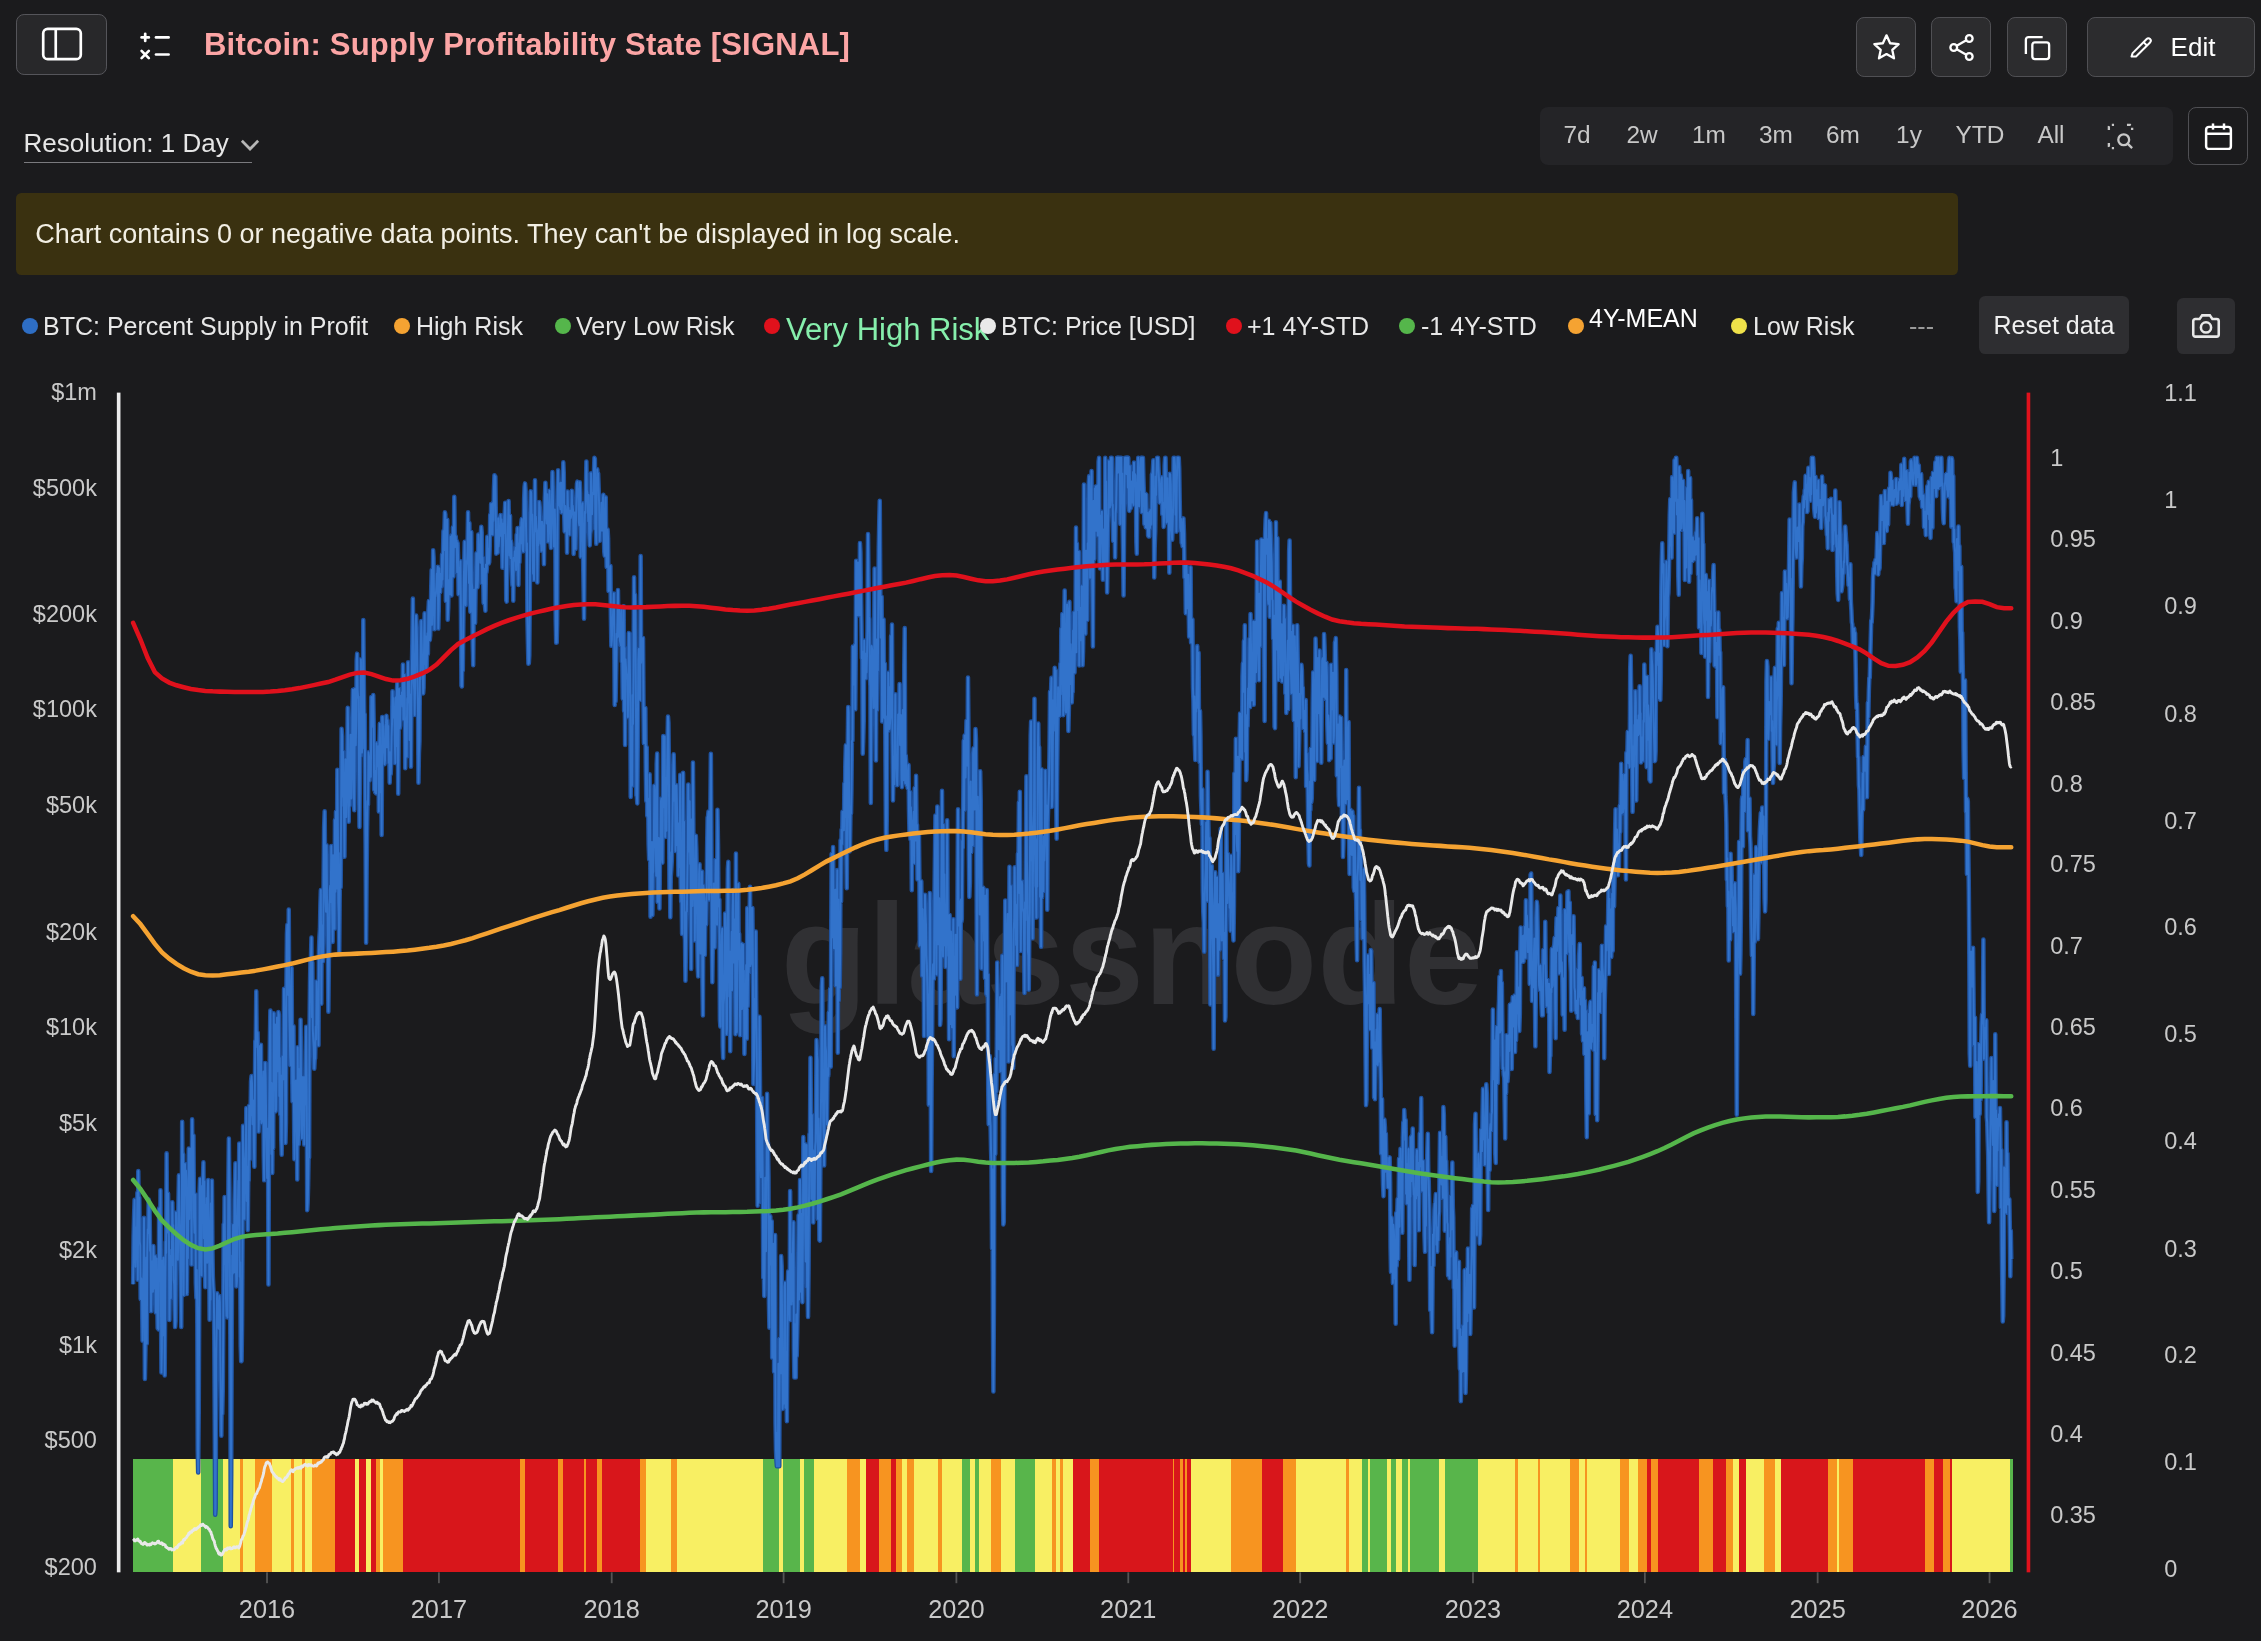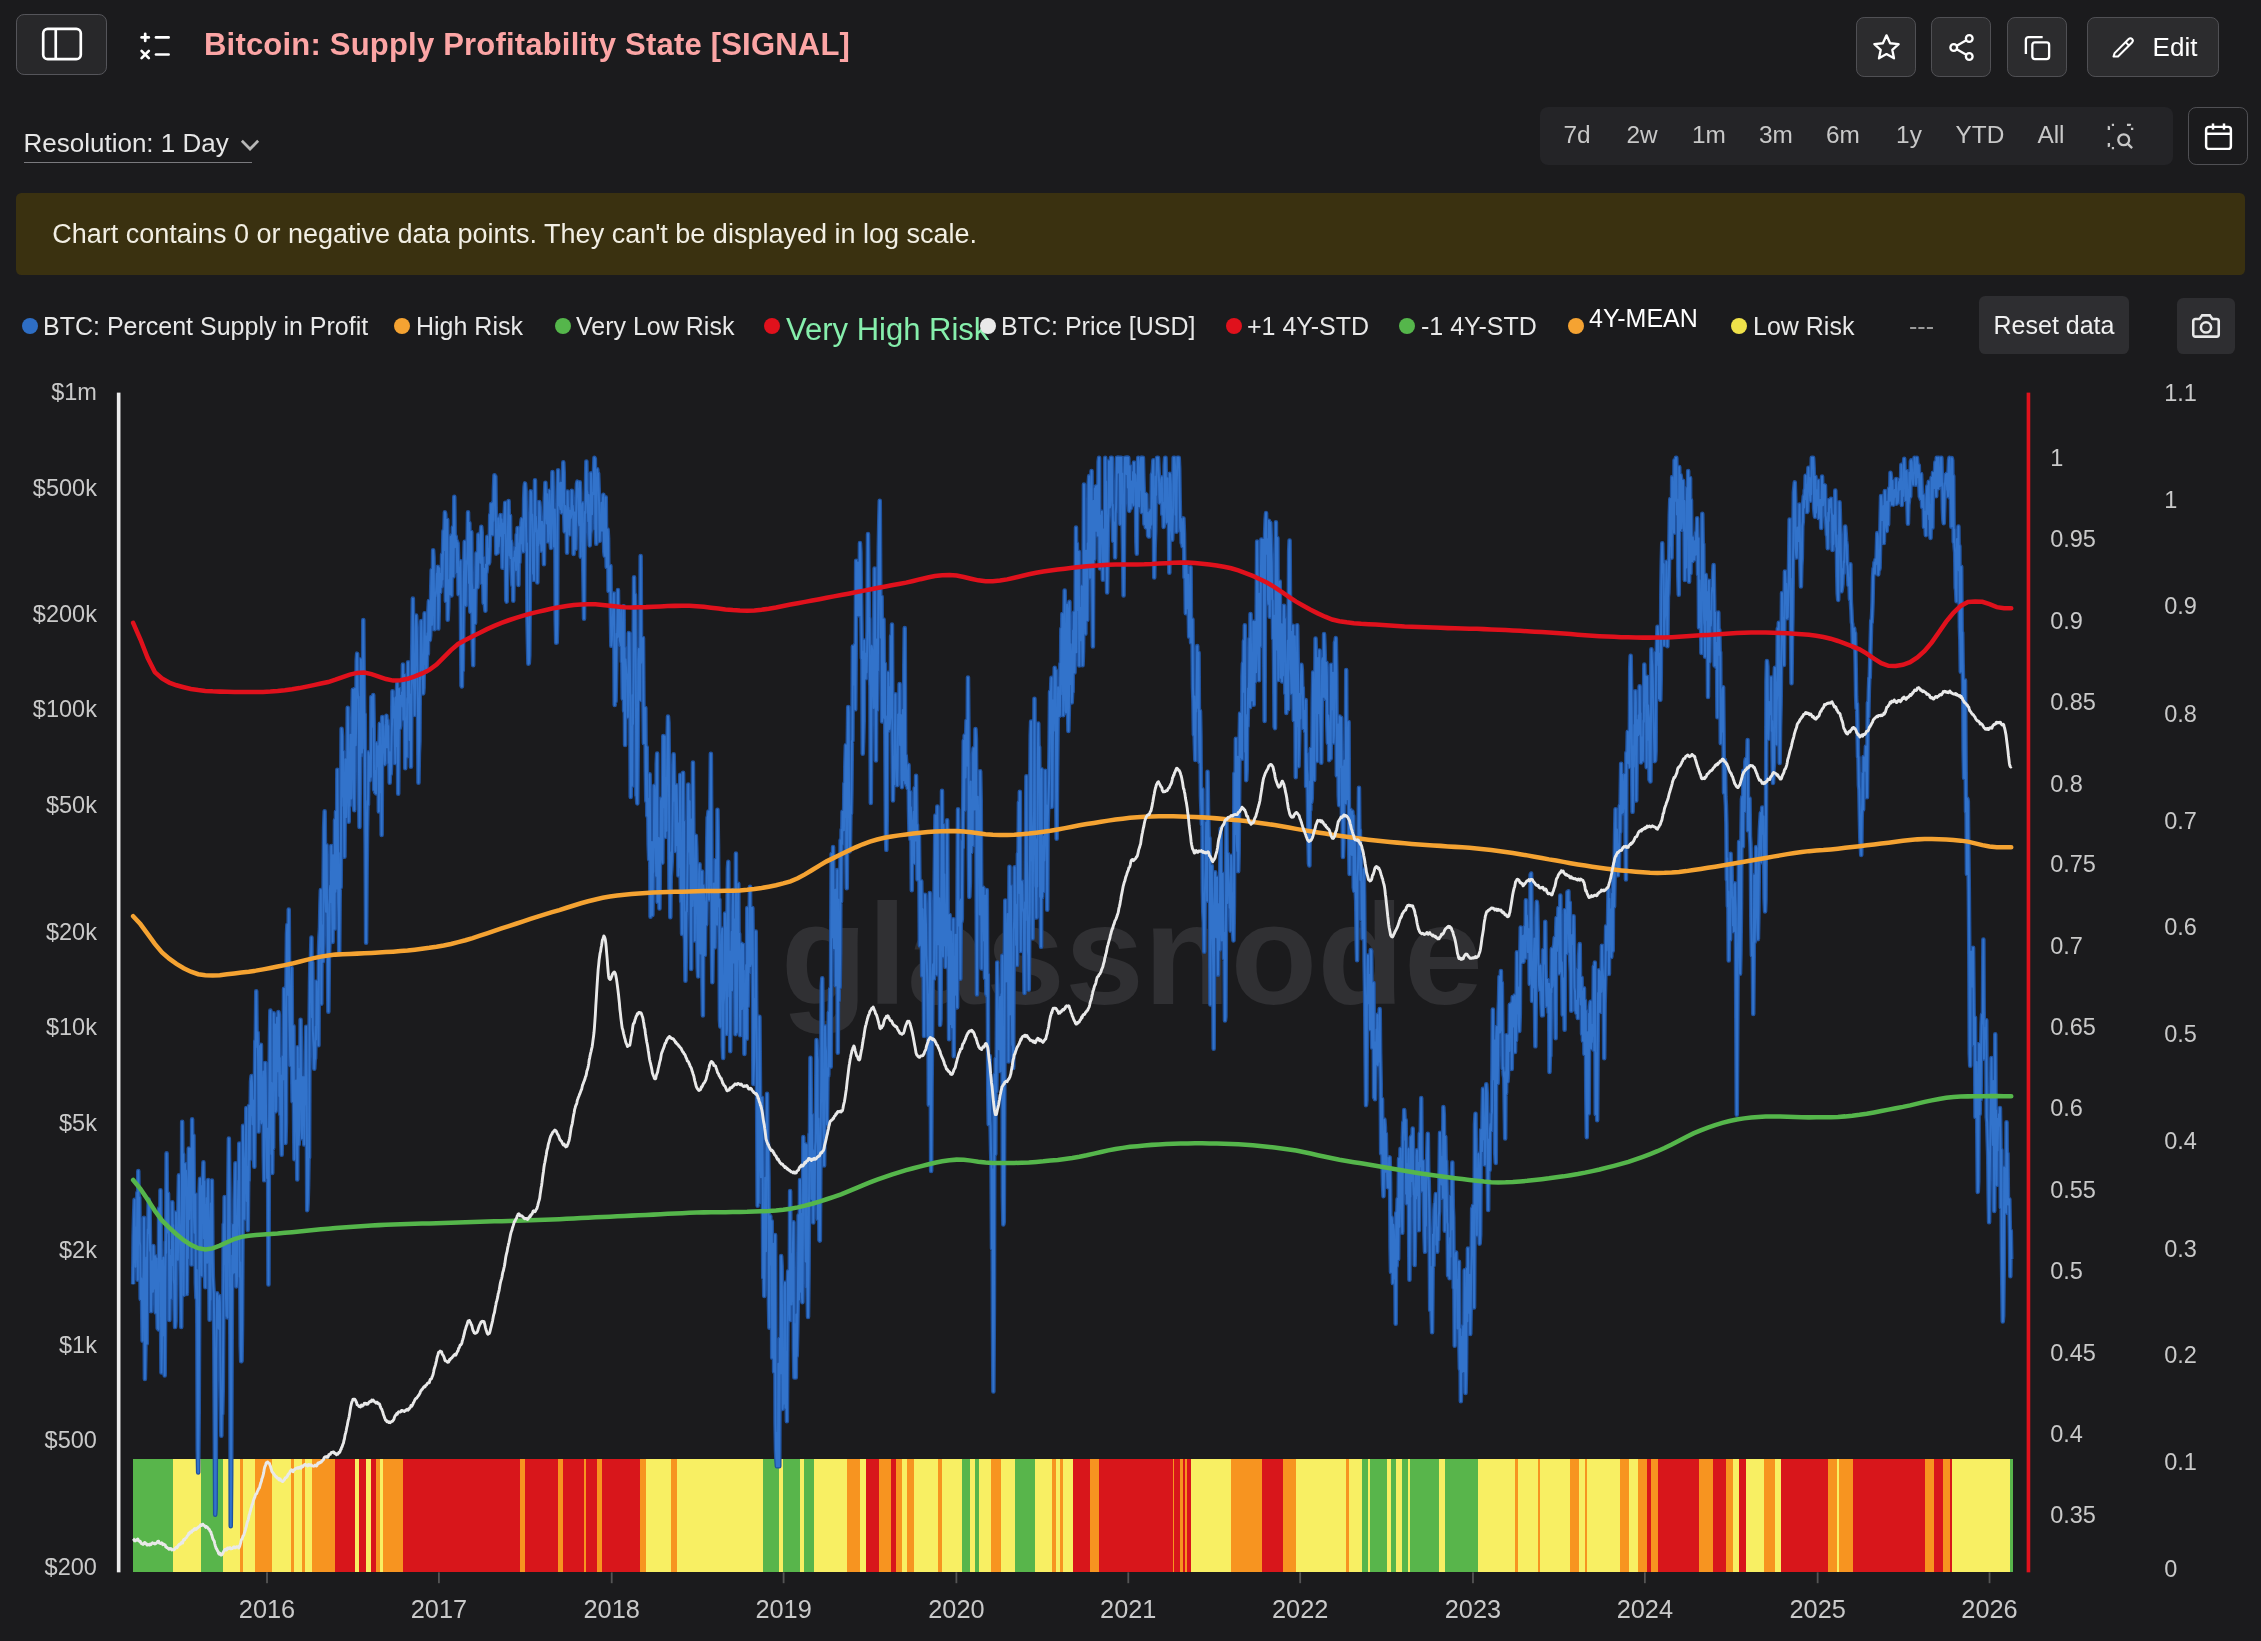--- a/index.html
+++ b/index.html
@@ -34,21 +34,21 @@
       <line x1="8.3" y1="10.7" x2="15.7" y2="6.4"></line>
       <line x1="8.3" y1="13.3" x2="15.7" y2="17.6"></line>
     </svg>
   </div>
 <div class="btn" style="left:2007px;top:17px;width:60px;height:60px">
     <svg width="31" height="31" viewBox="0 0 24 24" fill="none" stroke="#fff" stroke-width="1.8">
       <rect x="8" y="8" width="13" height="13" rx="2"></rect>
       <path d="M16 4H5a2 2 0 0 0-2 2v11"></path>
     </svg>
   </div>
-<div class="btn" style="left:2087px;top:17px;width:132px;height:60px;font-size:26px;gap:17px">
+<div class="btn" style="left:2087px;top:17px;width:168px;height:60px;font-size:26px;gap:17px">
     <svg width="27" height="27" viewBox="0 0 24 24" fill="none" stroke="#fff" stroke-width="1.8" stroke-linejoin="round">
       <path d="M4 20h4L20.5 7.5a2.1 2.1 0 0 0-3-3L5 17z"></path>
       <path d="M14.5 7l3 3"></path>
     </svg>
     <span>Edit</span>
   </div>
 <div class="abs" style="left:23.5px;top:128px;font-size:26px;color:#e6e6e6;padding-bottom:3px;border-bottom:1.8px solid #7a7a7e;width:228px;white-space:nowrap">Resolution: 1 Day <svg width="20" height="12.7" viewBox="0 0 22 14" style="display:inline-block;margin-left:3.6px">
       <path d="M2 2l9 9 9-9" fill="none" stroke="#b6b6b6" stroke-width="3"></path>
     </svg></div>
 <div class="abs" style="left:1540px;top:107px;width:633px;height:58px;background:#242427;border-radius:8.1px"></div>
@@ -66,21 +66,21 @@
       <line x1="17.7" y1="17.7" x2="21" y2="21"></line>
     </svg></div>
 <div class="btn" style="left:2188px;top:107px;width:60px;height:58px;background:#1b1b1d">
     <svg width="33" height="33" viewBox="0 0 24 24" fill="none" stroke="#fff" stroke-width="1.8">
       <rect x="3" y="5" width="18" height="16" rx="2"></rect>
       <line x1="3" y1="10" x2="21" y2="10"></line>
       <line x1="8" y1="2.5" x2="8" y2="7"></line>
       <line x1="16" y1="2.5" x2="16" y2="7"></line>
     </svg>
   </div>
-<div class="abs" style="left:16.3px;top:193px;width:2229px;height:82px;background:#3a3110;border-radius:5.4px;display:flex;align-items:center;padding-left:36px;font-size:27px;color:#f2efe4">Chart contains 0 or negative data points. They can't be displayed in log scale.</div>
+<div class="abs" style="left:16.3px;top:193px;width:1942px;height:82px;background:#3a3110;border-radius:5.4px;display:flex;align-items:center;padding-left:19px;font-size:27px;color:#f2efe4">Chart contains 0 or negative data points. They can't be displayed in log scale.</div>
 <div class="abs" style="left:22px;top:318px;width:16.3px;height:16.3px;border-radius:50%;background:#2e6ec4"></div>
 <div class="abs" style="left:43px;top:312px;font-size:25px;color:#e8e8e8">BTC: Percent Supply in Profit</div>
 <div class="abs" style="left:394px;top:318px;width:16.3px;height:16.3px;border-radius:50%;background:#f5a332"></div>
 <div class="abs" style="left:416px;top:312px;font-size:25px;color:#e8e8e8">High Risk</div>
 <div class="abs" style="left:555px;top:318px;width:16.3px;height:16.3px;border-radius:50%;background:#55b64b"></div>
 <div class="abs" style="left:576px;top:312px;font-size:25px;color:#e8e8e8">Very Low Risk</div>
 <div class="abs" style="left:764px;top:318px;width:16.3px;height:16.3px;border-radius:50%;background:#e0111c"></div>
 <div class="abs" style="left:786px;top:312px;font-size:31px;color:#86efac">Very High Risk</div>
 <div class="abs" style="left:980px;top:318px;width:16.3px;height:16.3px;border-radius:50%;background:#e9e9e9"></div>
 <div class="abs" style="left:1001px;top:312px;font-size:25px;color:#e8e8e8">BTC: Price [USD]</div>

